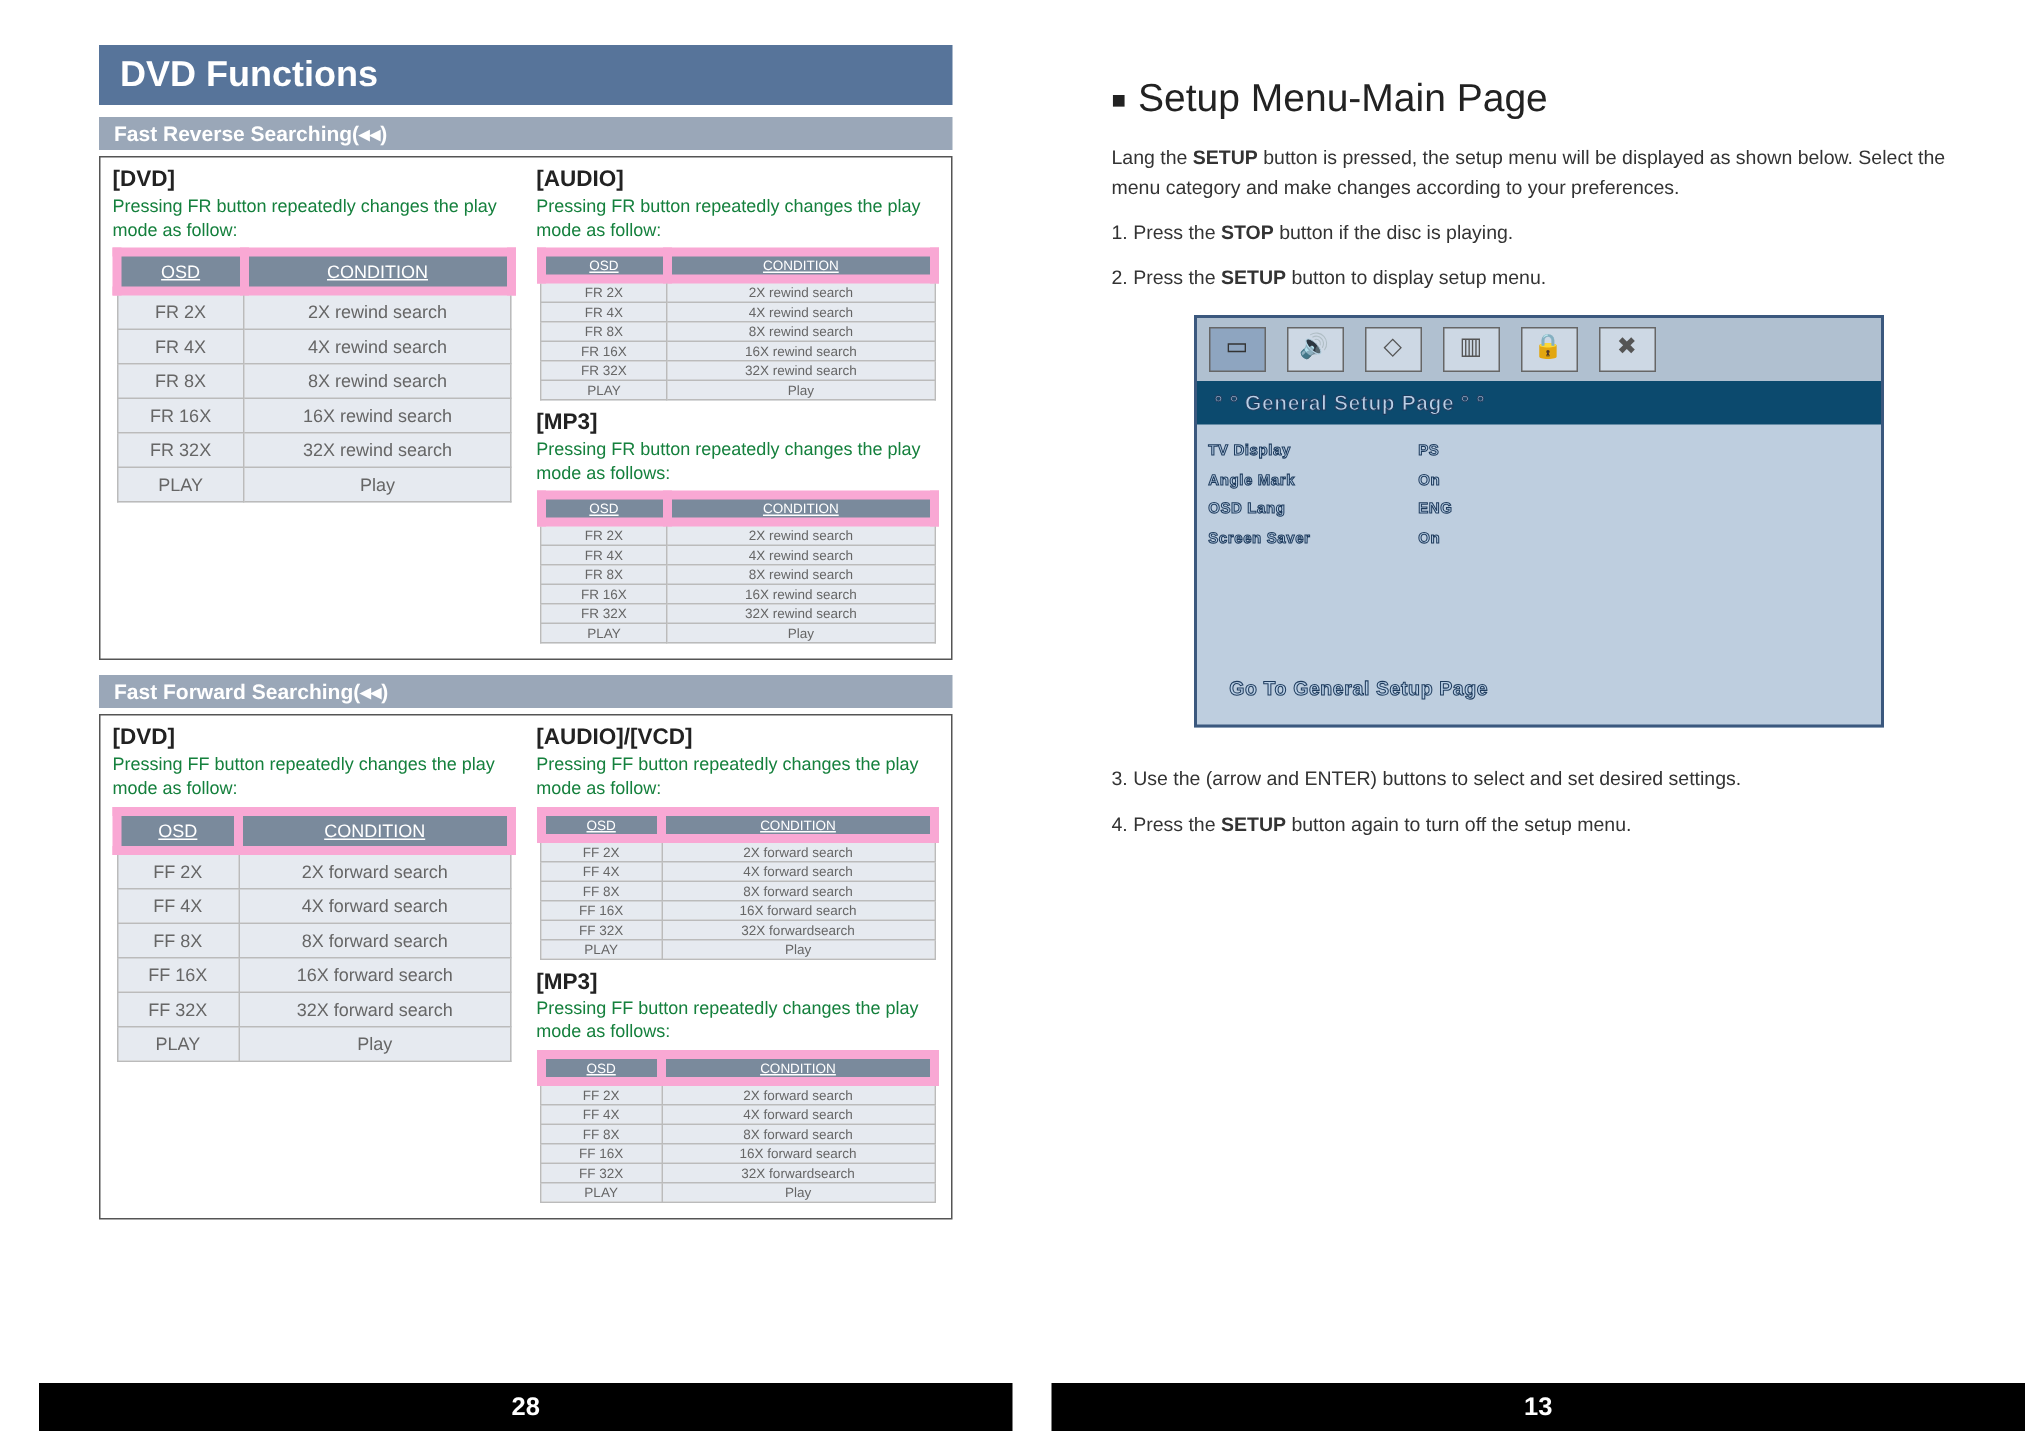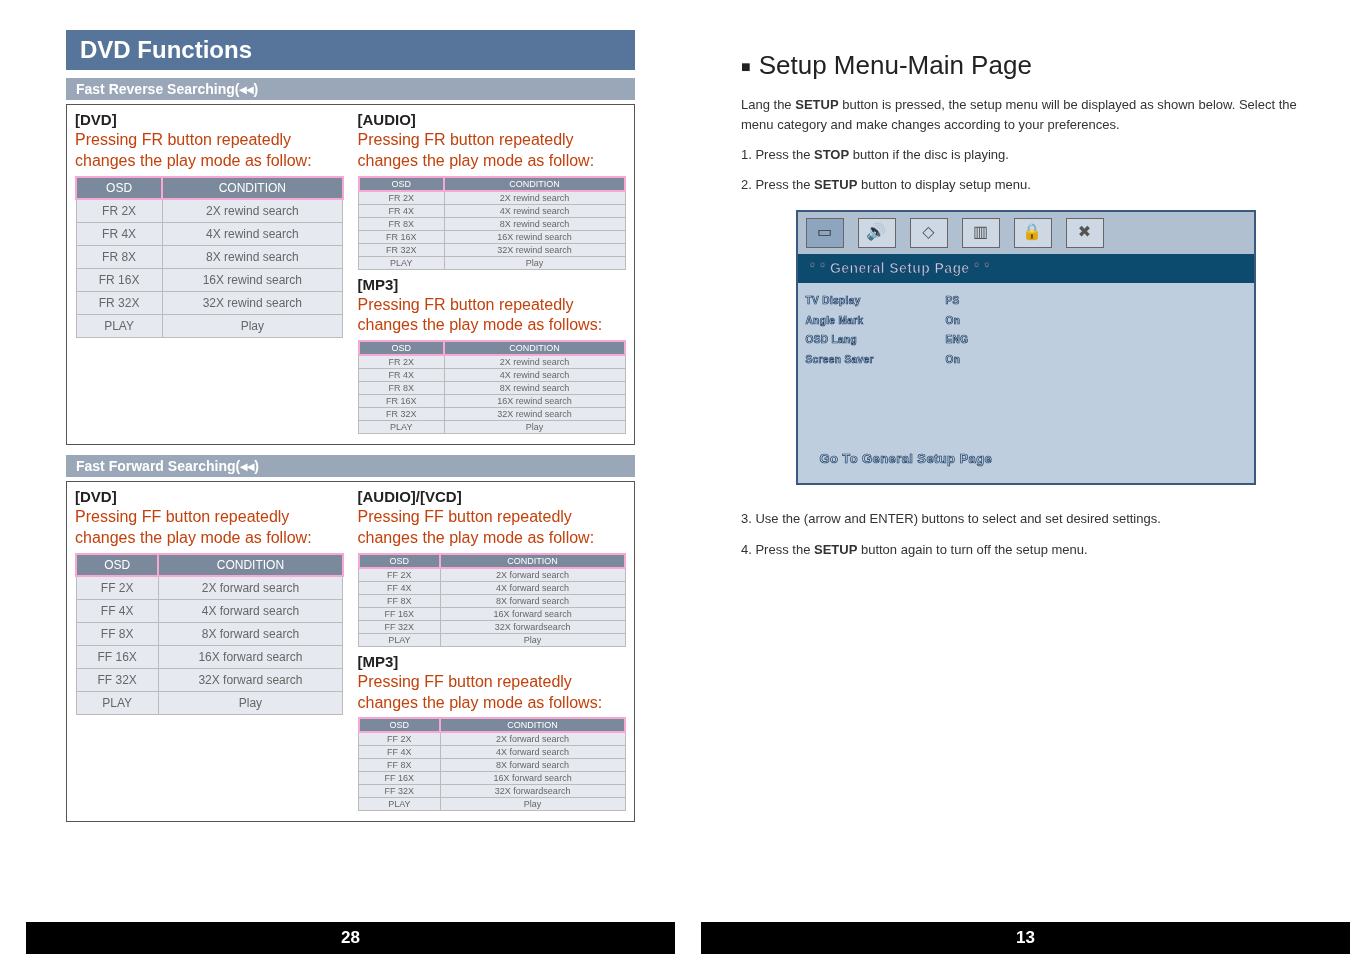--- a/index.html
+++ b/index.html
@@ -46,32 +46,33 @@
   }
   .section-box {
     border: 1px solid #555;
     padding: 6px 8px 10px;
     margin-bottom: 10px;
     display: flex;
     gap: 14px;
   }
   .col { flex: 1; }
   .h-label { font-weight: bold; font-size: 15px; color: #222; margin-bottom: 2px; }
-  .desc { font-size: 16px; color: #c2410c; margin-bottom: 4px; line-height: 1.3; }
+  .desc { font-size: 12px; color: #15803d; margin-bottom: 4px; line-height: 1.3; }
   table.osd {
     border-collapse: collapse;
     width: 100%;
     font-size: 12px;
   }
   table.osd th {
     background: #7a8a9c;
     color: #fff;
     padding: 3px 6px;
     font-weight: normal;
-    border: 2px solid #f9a8d4;
+    border: 6px solid #f9a8d4;
+    text-decoration: underline;
   }
   table.osd td {
     background: #e6eaf0;
     color: #666;
     padding: 4px 6px;
     border: 1px solid #bbb;
     text-align: center;
   }
   table.osd.small { font-size: 9px; }
   table.osd.small td, table.osd.small th { padding: 1px 4px; }

